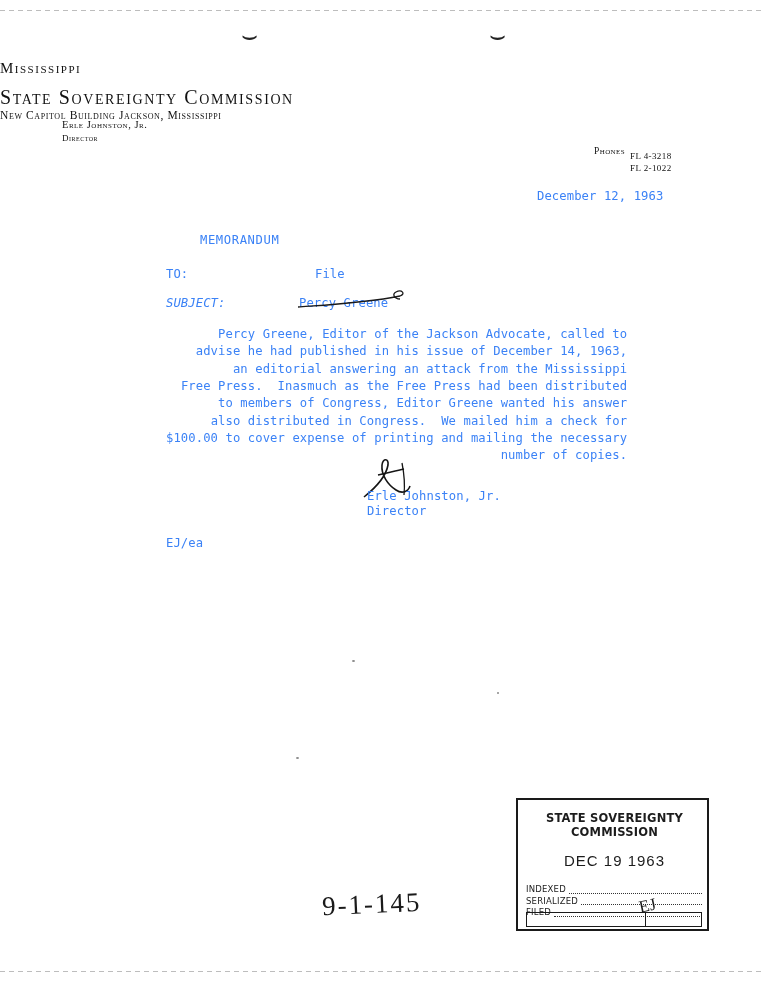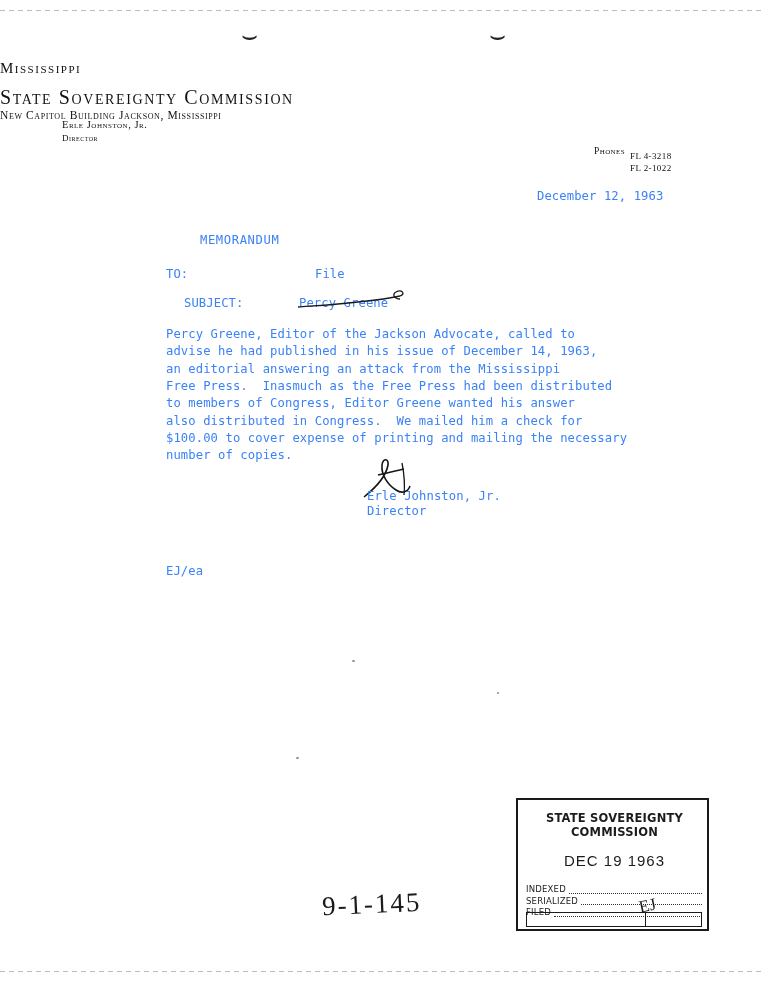--- a/index.html
+++ b/index.html
@@ -114,33 +114,34 @@
   }
   .memo-title {
     position: absolute;
     left: 180px;
     top: 234px;
     letter-spacing: 0.6px;
     margin-left: 20px;
   }
   .to-label { position: absolute; left: 166px; top: 268px; }
   .to-value { position: absolute; left: 299px; top: 268px; margin-left: 16px; }
-  .subject-label { position: absolute; left: 184px; top: 297px; }
+  .subject-label { position: absolute; left: 166px; top: 297px; font-style: italic; }
   .subject-value { position: absolute; left: 299px; top: 297px; }
 
   .para {
     position: absolute;
     left: 166px;
     top: 326px;
     line-height: 1.42;
+    text-align: right;
   }
 
   .sig-name { position: absolute; left: 367px; top: 490px; }
   .sig-title { position: absolute; left: 367px; top: 505px; }
-  .initials { position: absolute; left: 166px; top: 537px; margin-top: 28px; }
+  .initials { position: absolute; left: 166px; top: 537px; }
 
   .file-number {
     position: absolute;
     left: 322px;
     top: 889px;
     font-family: "Liberation Serif", serif;
     font-size: 27px;
     letter-spacing: 2px;
     color: #1a1a1a;
     transform: rotate(-2.5deg);

